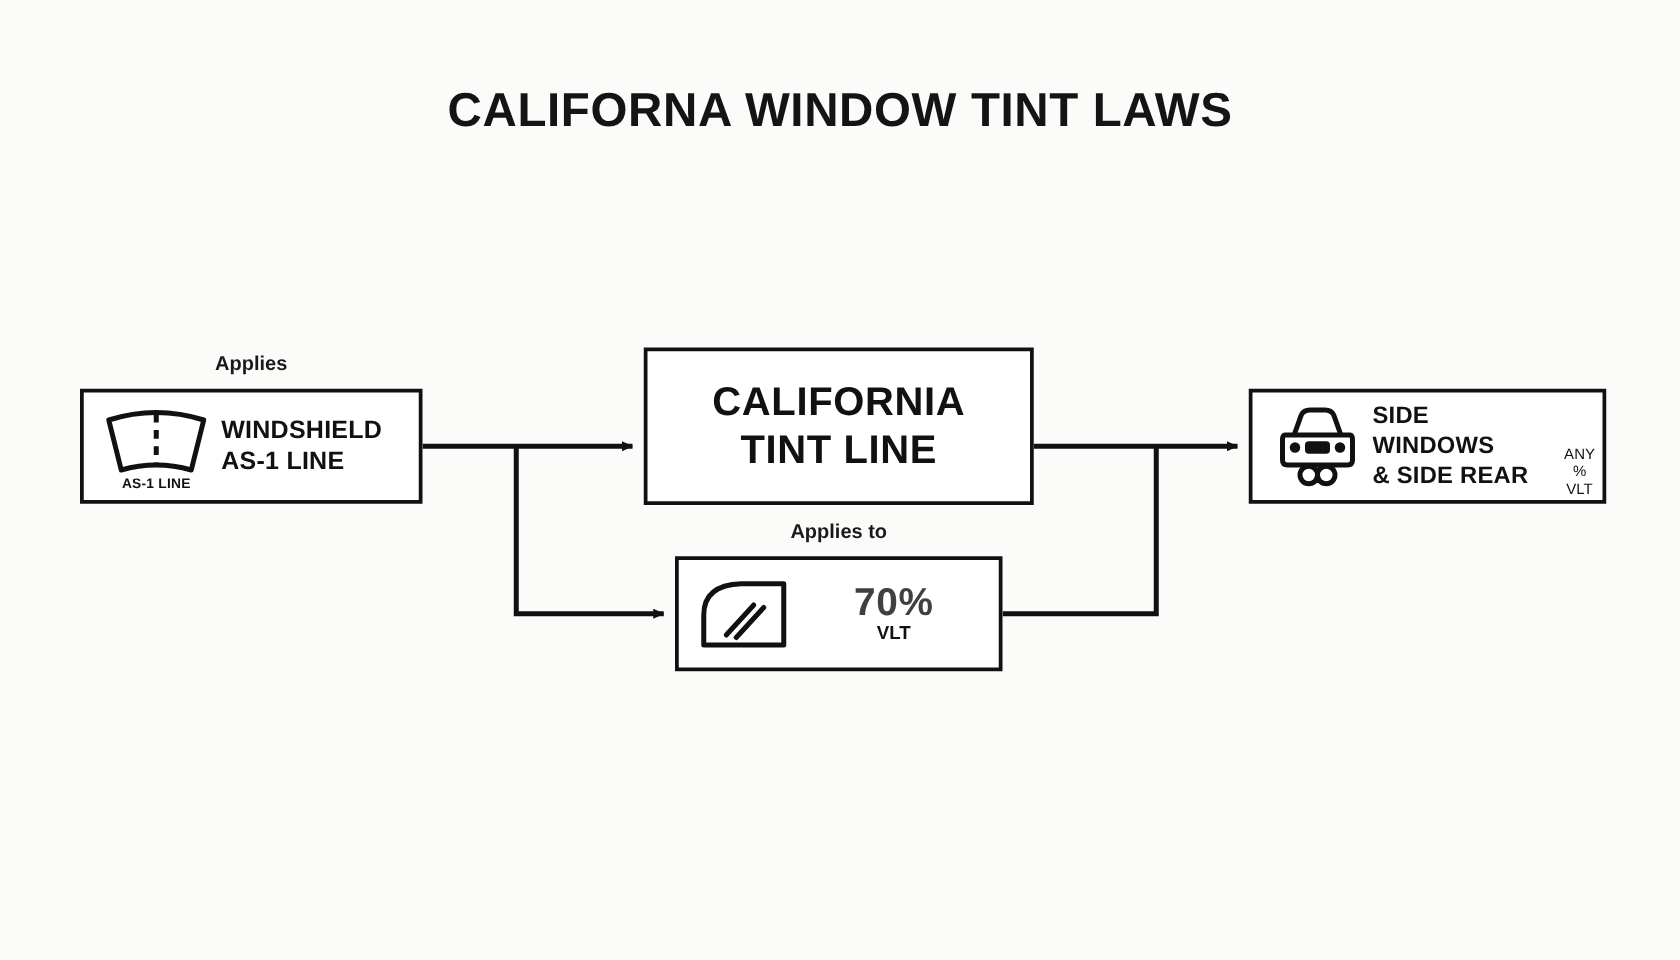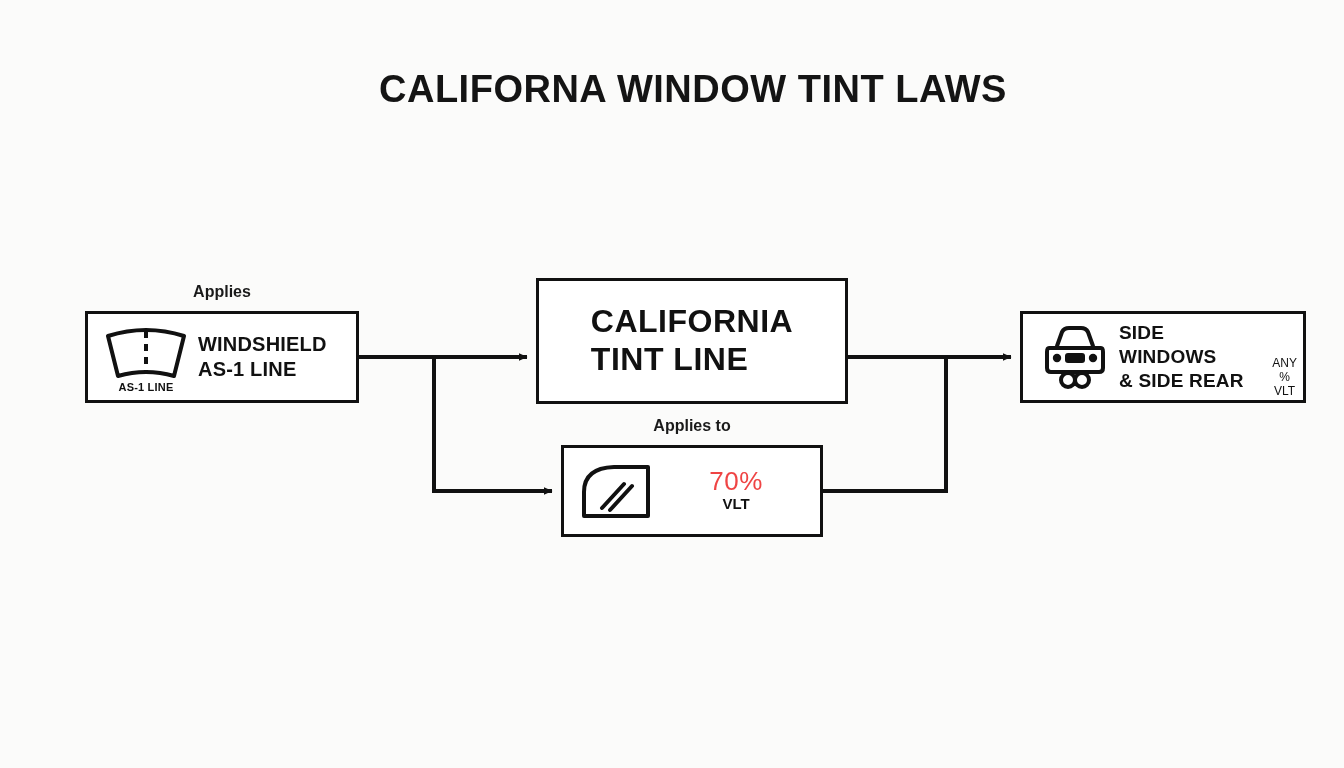--- a/index.html
+++ b/index.html
@@ -14,21 +14,20 @@
     color: #111111;
     overflow: hidden;
     position: relative;
   }
   #stage {
     position: absolute;
     left: 0;
     top: 0;
     width: 1180px;
     height: 768px;
-    margin-left: 21px;
   }
 
   
   .title {
     position: absolute;
     left: 0;
     top: 68px;
     width: 1344px;
     text-align: center;
     font-size: 38px;
@@ -110,21 +109,21 @@
   #node-center {
     left: 515px;
     top: 278px;
     width: 312px;
     height: 126px;
     justify-content: center;
   }
   #node-center .node-text {
     font-size: 32px;
     font-weight: bold;
-    text-align: left;
+    text-align: center;
     line-height: 1.18;
     letter-spacing: 0.5px;
   }
 
   
   #node-rear {
     left: 999px;
     top: 311px;
     width: 286px;
     height: 92px;
@@ -175,25 +174,25 @@
     height: 66px;
     margin-left: 10px;
     flex: none;
   }
   .pct-wrap {
     flex: 1;
     text-align: center;
     margin-right: 8px;
   }
   .pct-big {
-    font-size: 26px;
-    font-weight: normal;
+    font-size: 31px;
+    font-weight: bold;
     line-height: 1;
     letter-spacing: 0.5px;
-    color: #ef4444;
+    color: #404040;
   }
   .pct-sub {
     font-size: 15px;
     font-weight: bold;
     line-height: 1.3;
     color: #111111;
   }
 </style>
 </head>
 <body>

